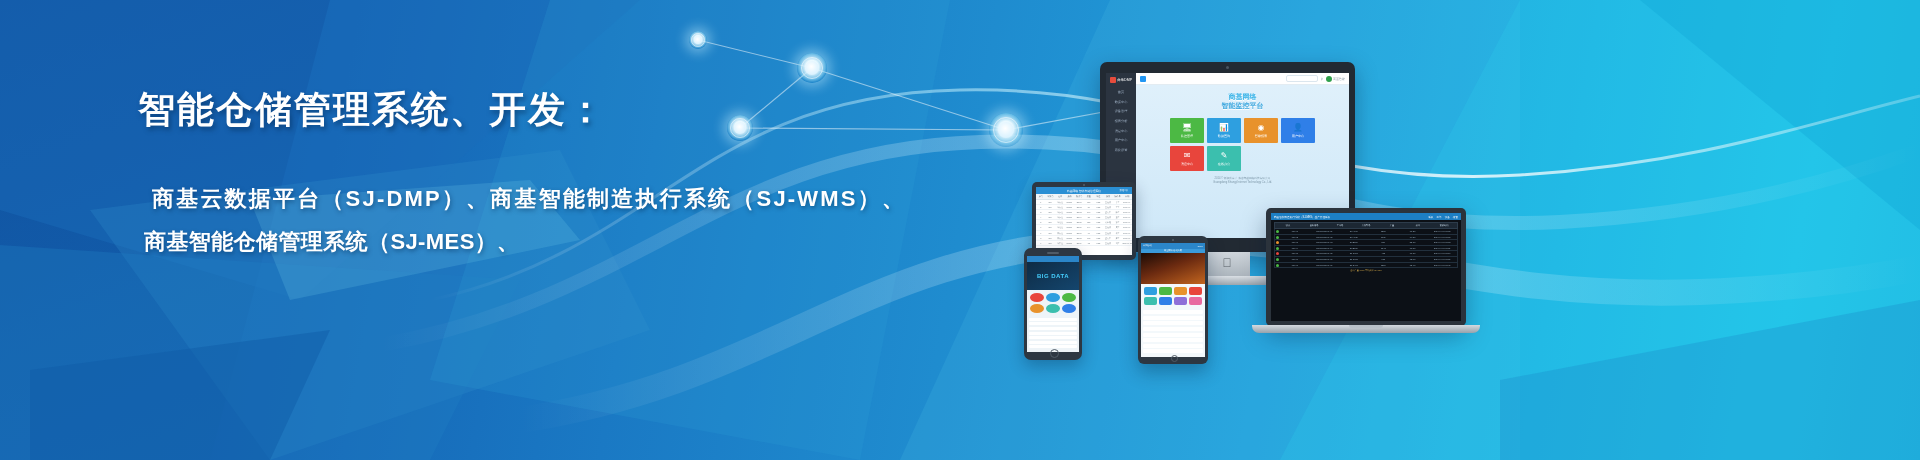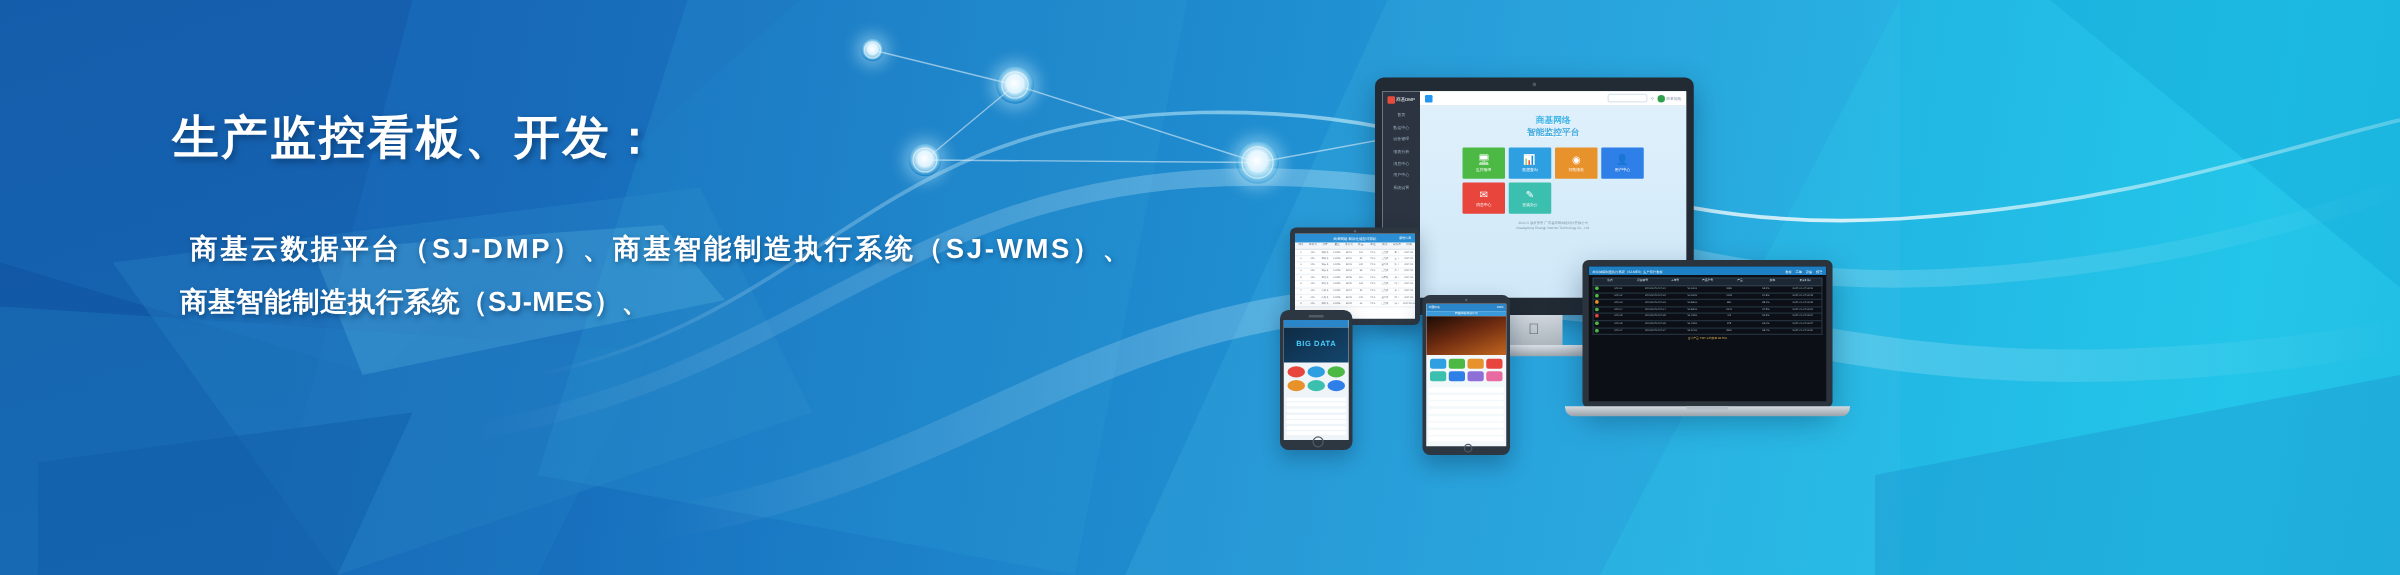--- a/index.html
+++ b/index.html
@@ -207,24 +207,24 @@
       <line x1="1006" y1="130" x2="1190" y2="96"></line>
     </g>
   </svg>
 
   <div class="node" style="left:689px;top:31px;width:18px;height:18px;"></div>
   <div class="node" style="left:797px;top:53px;width:30px;height:30px;"></div>
   <div class="node" style="left:727px;top:115px;width:26px;height:26px;"></div>
   <div class="node" style="left:989px;top:113px;width:34px;height:34px;"></div>
 
   <div class="copy">
-    <h1 class="headline">生产监控看板、开发：</h1>
+    <h1 class="headline">智能仓储管理系统、开发：</h1>
     <div class="lines">
       <div class="line l1">商基云数据平台（SJ-DMP）、商基智能制造执行系统（SJ-WMS）、</div>
-      <div class="line l2">商基智能制造执行系统（SJ-MES）、</div>
+      <div class="line l2">商基智能仓储管理系统（SJ-MES）、</div>
     </div>
   </div>
 
   <div class="devices">
 
     <div class="imac">
       <div class="imac-bezel"></div>
       <div class="imac-cam"></div>
       <div class="imac-screen">
 

